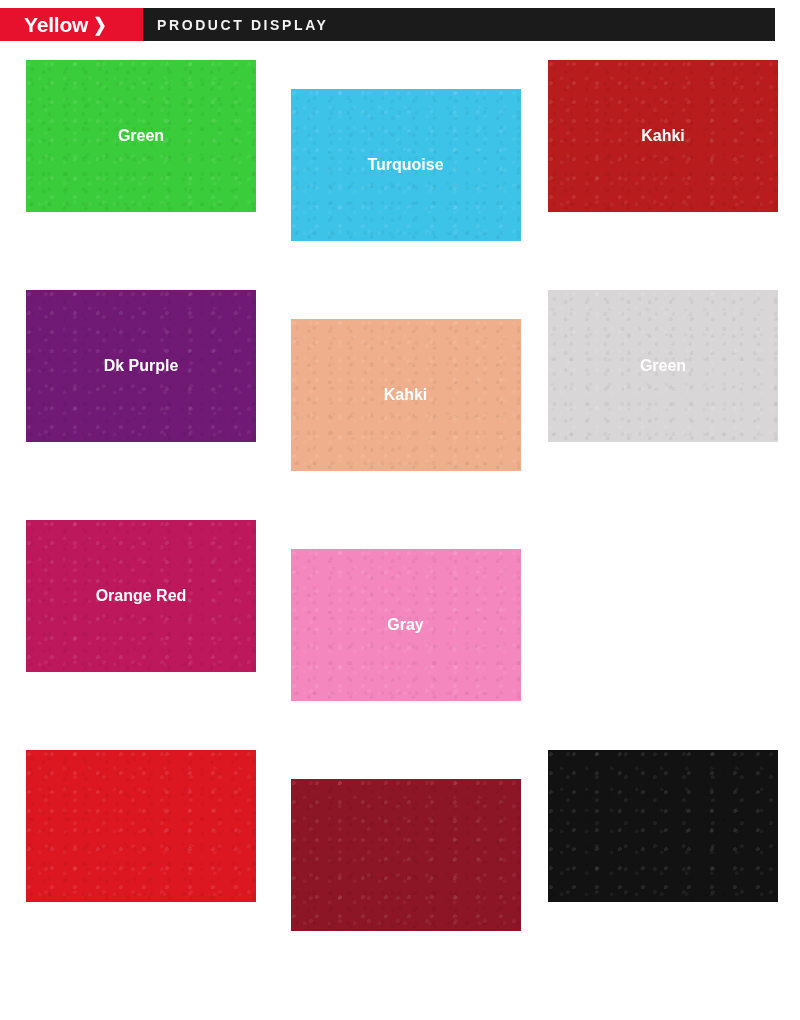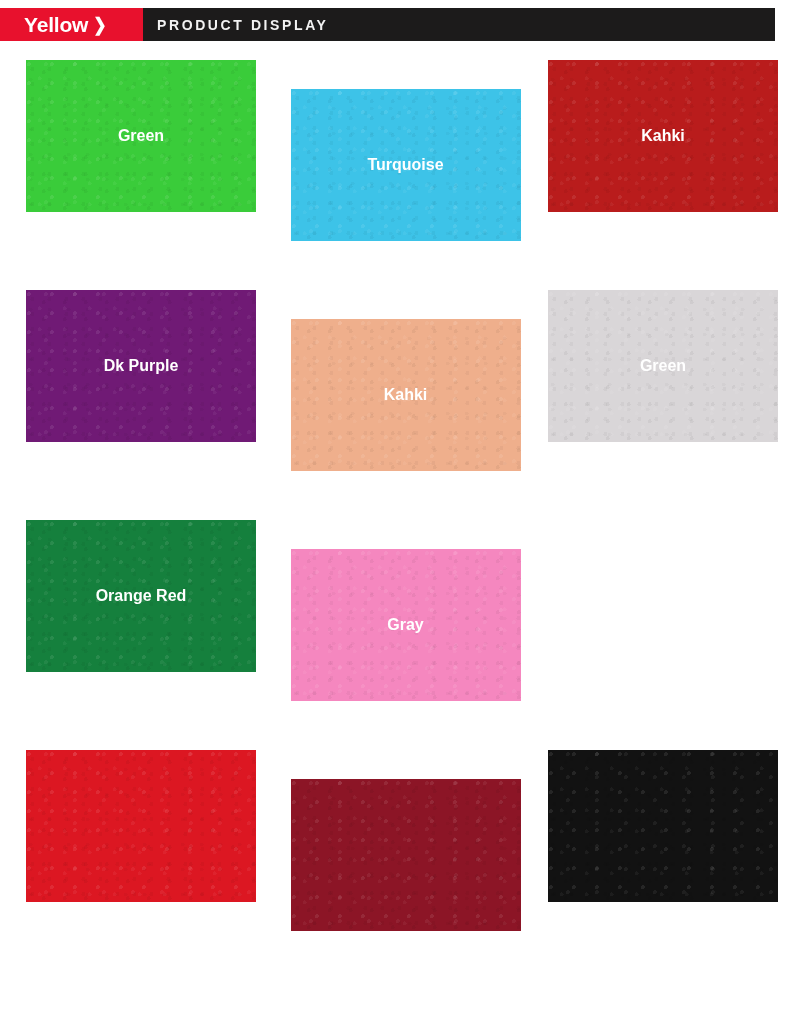--- a/index.html
+++ b/index.html
@@ -167,21 +167,21 @@
     </div>
     <div class="cell col-3">
       <div class="swatch" style="background-color: rgb(217, 214, 216);">
         <span class="swatch-label">Green</span>
       </div>
     </div>
   </div>
 
   <div class="grid-row">
     <div class="cell col-1">
-      <div class="swatch" style="background-color: #15803d;">
+      <div class="swatch" style="background-color: #be185d;">
         <span class="swatch-label">Orange Red</span>
       </div>
     </div>
     <div class="cell col-2">
       <div class="swatch" style="background-color: rgb(245, 135, 191);">
         <span class="swatch-label">Gray</span>
       </div>
     </div>
   </div>
 

